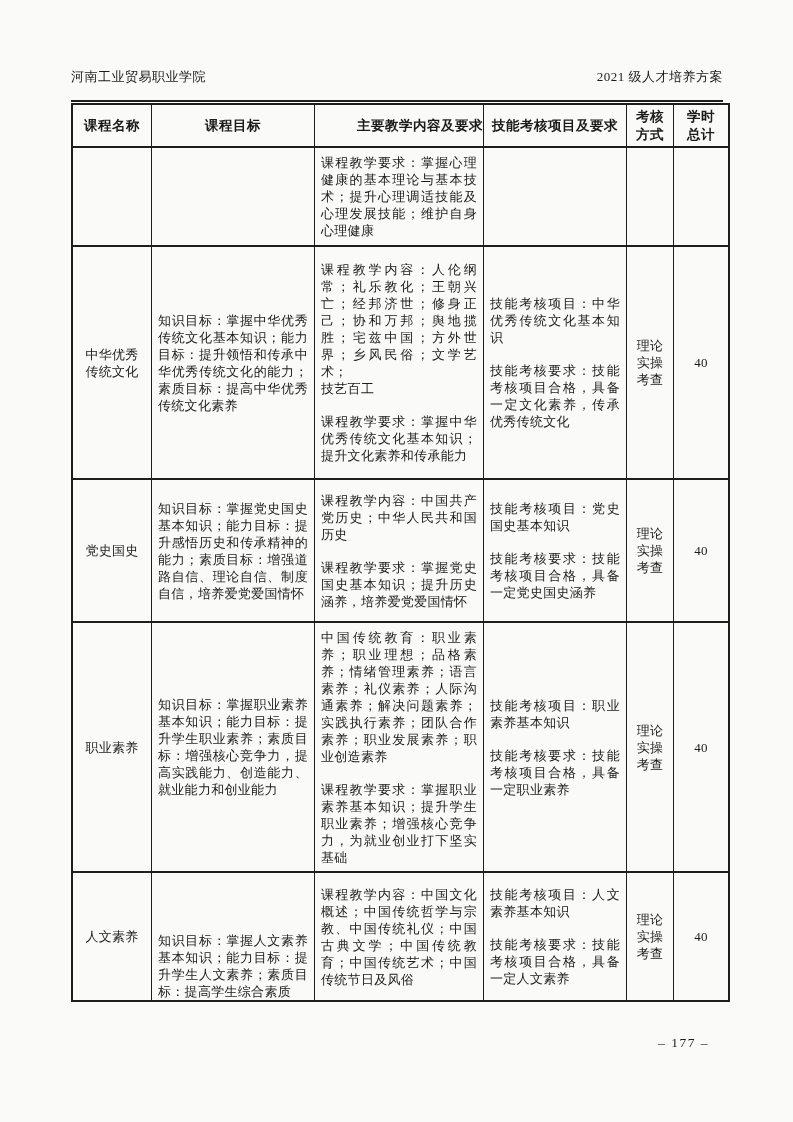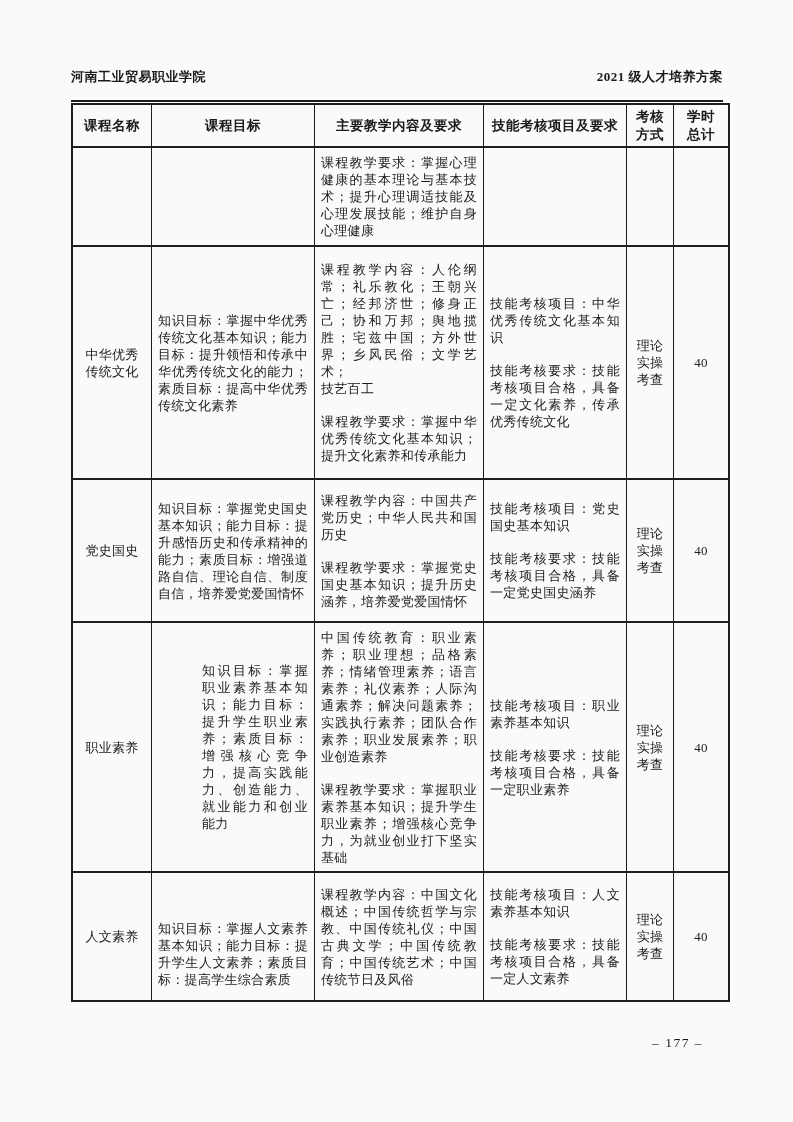--- a/index.html
+++ b/index.html
@@ -8,70 +8,70 @@
     background:#fafaf8;
     font-family:"Liberation Serif","DejaVu Serif",serif;
     color:#1b1b1b;
     overflow:hidden;
   }
   .page{position:absolute;inset:0;}
   .running-header{
     position:absolute;left:71px;width:652px;top:68px;
     display:flex;justify-content:space-between;align-items:flex-end;
     border-bottom:2px solid #1e1e1e;padding-bottom:14px;
-    font-size:13px;letter-spacing:0.5px;font-weight:bold;
+    font-size:13px;letter-spacing:0.5px;
   }
   table.course-table{
     position:absolute;left:71px;top:103px;
     border-collapse:collapse;table-layout:fixed;
     border:2px solid #1e1e1e;
   }
   .course-table th,.course-table td{
     border-left:1px solid #1e1e1e;border-right:1px solid #1e1e1e;
     border-top:2px solid #1e1e1e;border-bottom:2px solid #1e1e1e;
     padding:0;vertical-align:middle;
   }
   .course-table th{
     height:41px;font-weight:bold;font-size:13.5px;text-align:center;
     white-space:pre-line;line-height:1.3;letter-spacing:0.5px;
   }
   .ci{ 
     display:flex;flex-direction:column;justify-content:center;
-    overflow:hidden;padding:12px 6px;box-sizing:border-box;
+    overflow:hidden;padding:0 6px;box-sizing:border-box;
     font-size:13px;line-height:17px;letter-spacing:0.3px;
   }
   td.col-objectives .ci, td.col-content .ci, td.col-assessment .ci{
     text-align:justify;
   }
   td.col-course-name .ci, td.col-method .ci, td.col-hours .ci{
     align-items:center;text-align:center;
   }
   .para{white-space:pre-line;width:100%;}
   .para + .para{margin-top:16px;}
   .page-number{
-    position:absolute;top:1035px;right:90px;
+    position:absolute;top:1035px;right:84px;
     font-size:13.5px;letter-spacing:1.5px;
   }
 </style>
 </head>
 <body>
 
 <div class="page">
 
   <div class="running-header">
     <span>河南工业贸易职业学院</span>
     <span>2021 级人才培养方案</span>
   </div>
 
   <table class="course-table">
     <thead>
         <tr>
           <th style="width: 78px;">课程名称</th>
           <th style="width: 162px;">课程目标</th>
-          <th style="width: 168px;">主要教学内容及要求</th>
+          <th style="width: 168px; text-align: right;">主要教学内容及要求</th>
           <th style="width: 142px;">技能考核项目及要求</th>
           <th style="width: 46px; border-radius: 20px;">考核
 方式</th>
           <th style="width: 54px;">学时
 总计</th>
         </tr>
       </thead>
     <tbody>
         <tr>
           <td class="col-course-name">
@@ -169,21 +169,21 @@
             </div>
           </td>
         </tr>
         <tr>
           <td class="col-course-name">
             <div class="ci" style="height: 248px;">
               <div class="para">职业素养</div>
             </div>
           </td>
           <td class="col-objectives">
-            <div class="ci" style="height: 248px; margin-left: 44px;">
+            <div class="ci" style="height: 248px;">
               <div class="para">知识目标：掌握职业素养基本知识；能力目标：提升学生职业素养；素质目标：增强核心竞争力，提高实践能力、创造能力、就业能力和创业能力</div>
             </div>
           </td>
           <td class="col-content">
             <div class="ci" style="height: 248px;">
               <div class="para">中国传统教育：职业素养；职业理想；品格素养；情绪管理素养；语言素养；礼仪素养；人际沟通素养；解决问题素养；实践执行素养；团队合作素养；职业发展素养；职业创造素养</div>
               <div class="para">课程教学要求：掌握职业素养基本知识；提升学生职业素养；增强核心竞争力，为就业创业打下坚实基础</div>
             </div>
           </td>
           <td class="col-assessment">

